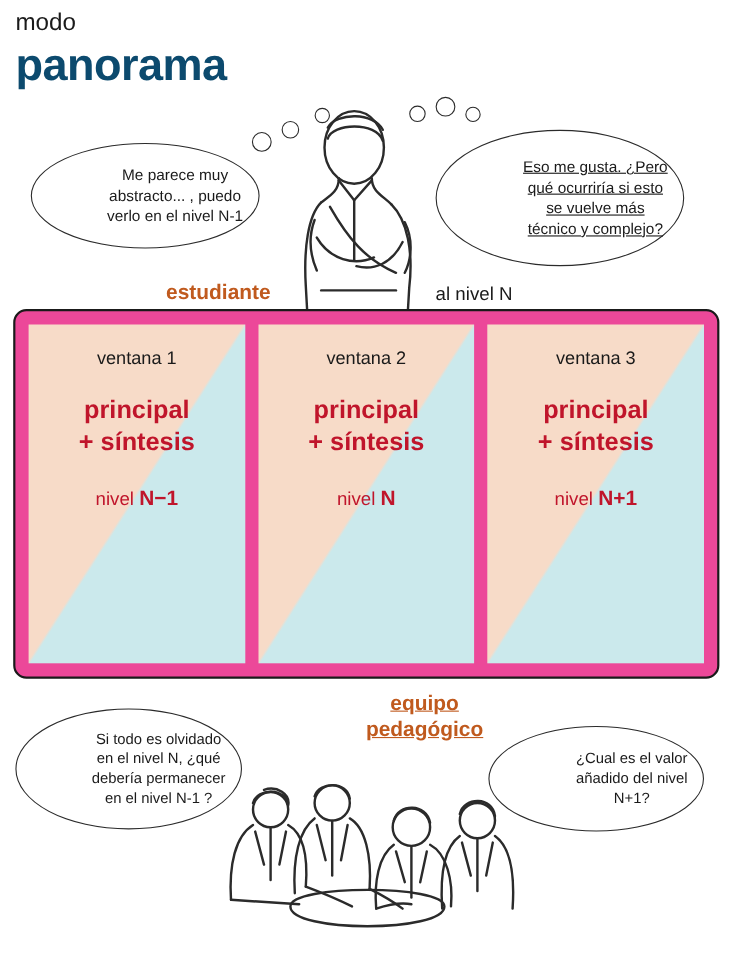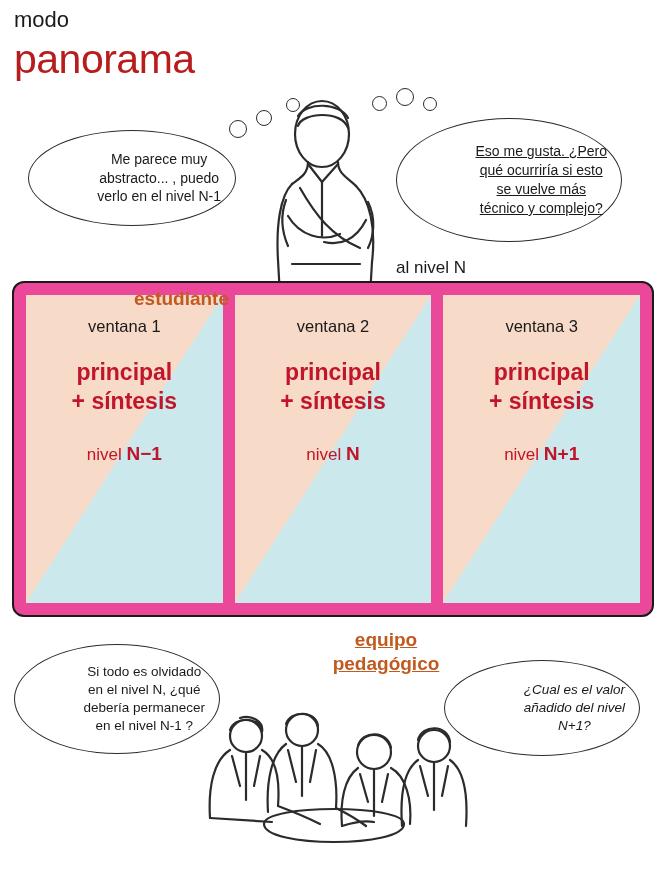--- a/index.html
+++ b/index.html
@@ -23,22 +23,22 @@
     top: 8px;
     width: 640px;
   }
   .mode-label {
     font-size: 22px;
     color: #1a1a1a;
     line-height: 1.1;
   }
   .title {
     font-size: 41px;
-    font-weight: normal;
-    color: #b91c1c;
+    font-weight: bold;
+    color: #0c4a6e;
     letter-spacing: -0.5px;
     line-height: 1.15;
     margin-top: 4px;
   }
 
   
   .bubble {
     position: absolute;
     box-sizing: border-box;
     display: flex;
@@ -85,40 +85,39 @@
     width: 206px;
     height: 110px;
     font-size: 13.5px;
   }
   #bubble-team-right {
     left: 444px;
     top: 660px;
     width: 196px;
     height: 96px;
     font-size: 13.5px;
-    font-style: italic;
   }
 
   
   #dot-a { left: 229px; top: 120px; width: 16px; height: 16px; }
   #dot-b { left: 256px; top: 110px; width: 14px; height: 14px; }
   #dot-c { left: 286px; top: 98px;  width: 12px; height: 12px; }
   #dot-d { left: 372px; top: 96px;  width: 13px; height: 13px; }
   #dot-e { left: 396px; top: 88px;  width: 16px; height: 16px; }
   #dot-f { left: 423px; top: 97px;  width: 12px; height: 12px; }
 
   
   .role-label {
     position: absolute;
     font-size: 19px;
     font-weight: bold;
     color: #c05a1e;
     z-index: 5;
   }
-  #label-student { left: 134px; top: 256px; margin-top: 32px; }
+  #label-student { left: 151px; top: 256px; }
   #label-level-n {
     position: absolute;
     left: 396px;
     top: 258px;
     font-size: 17px;
     font-weight: normal;
     color: #1a1a1a;
     z-index: 5;
   }
   #label-team {

